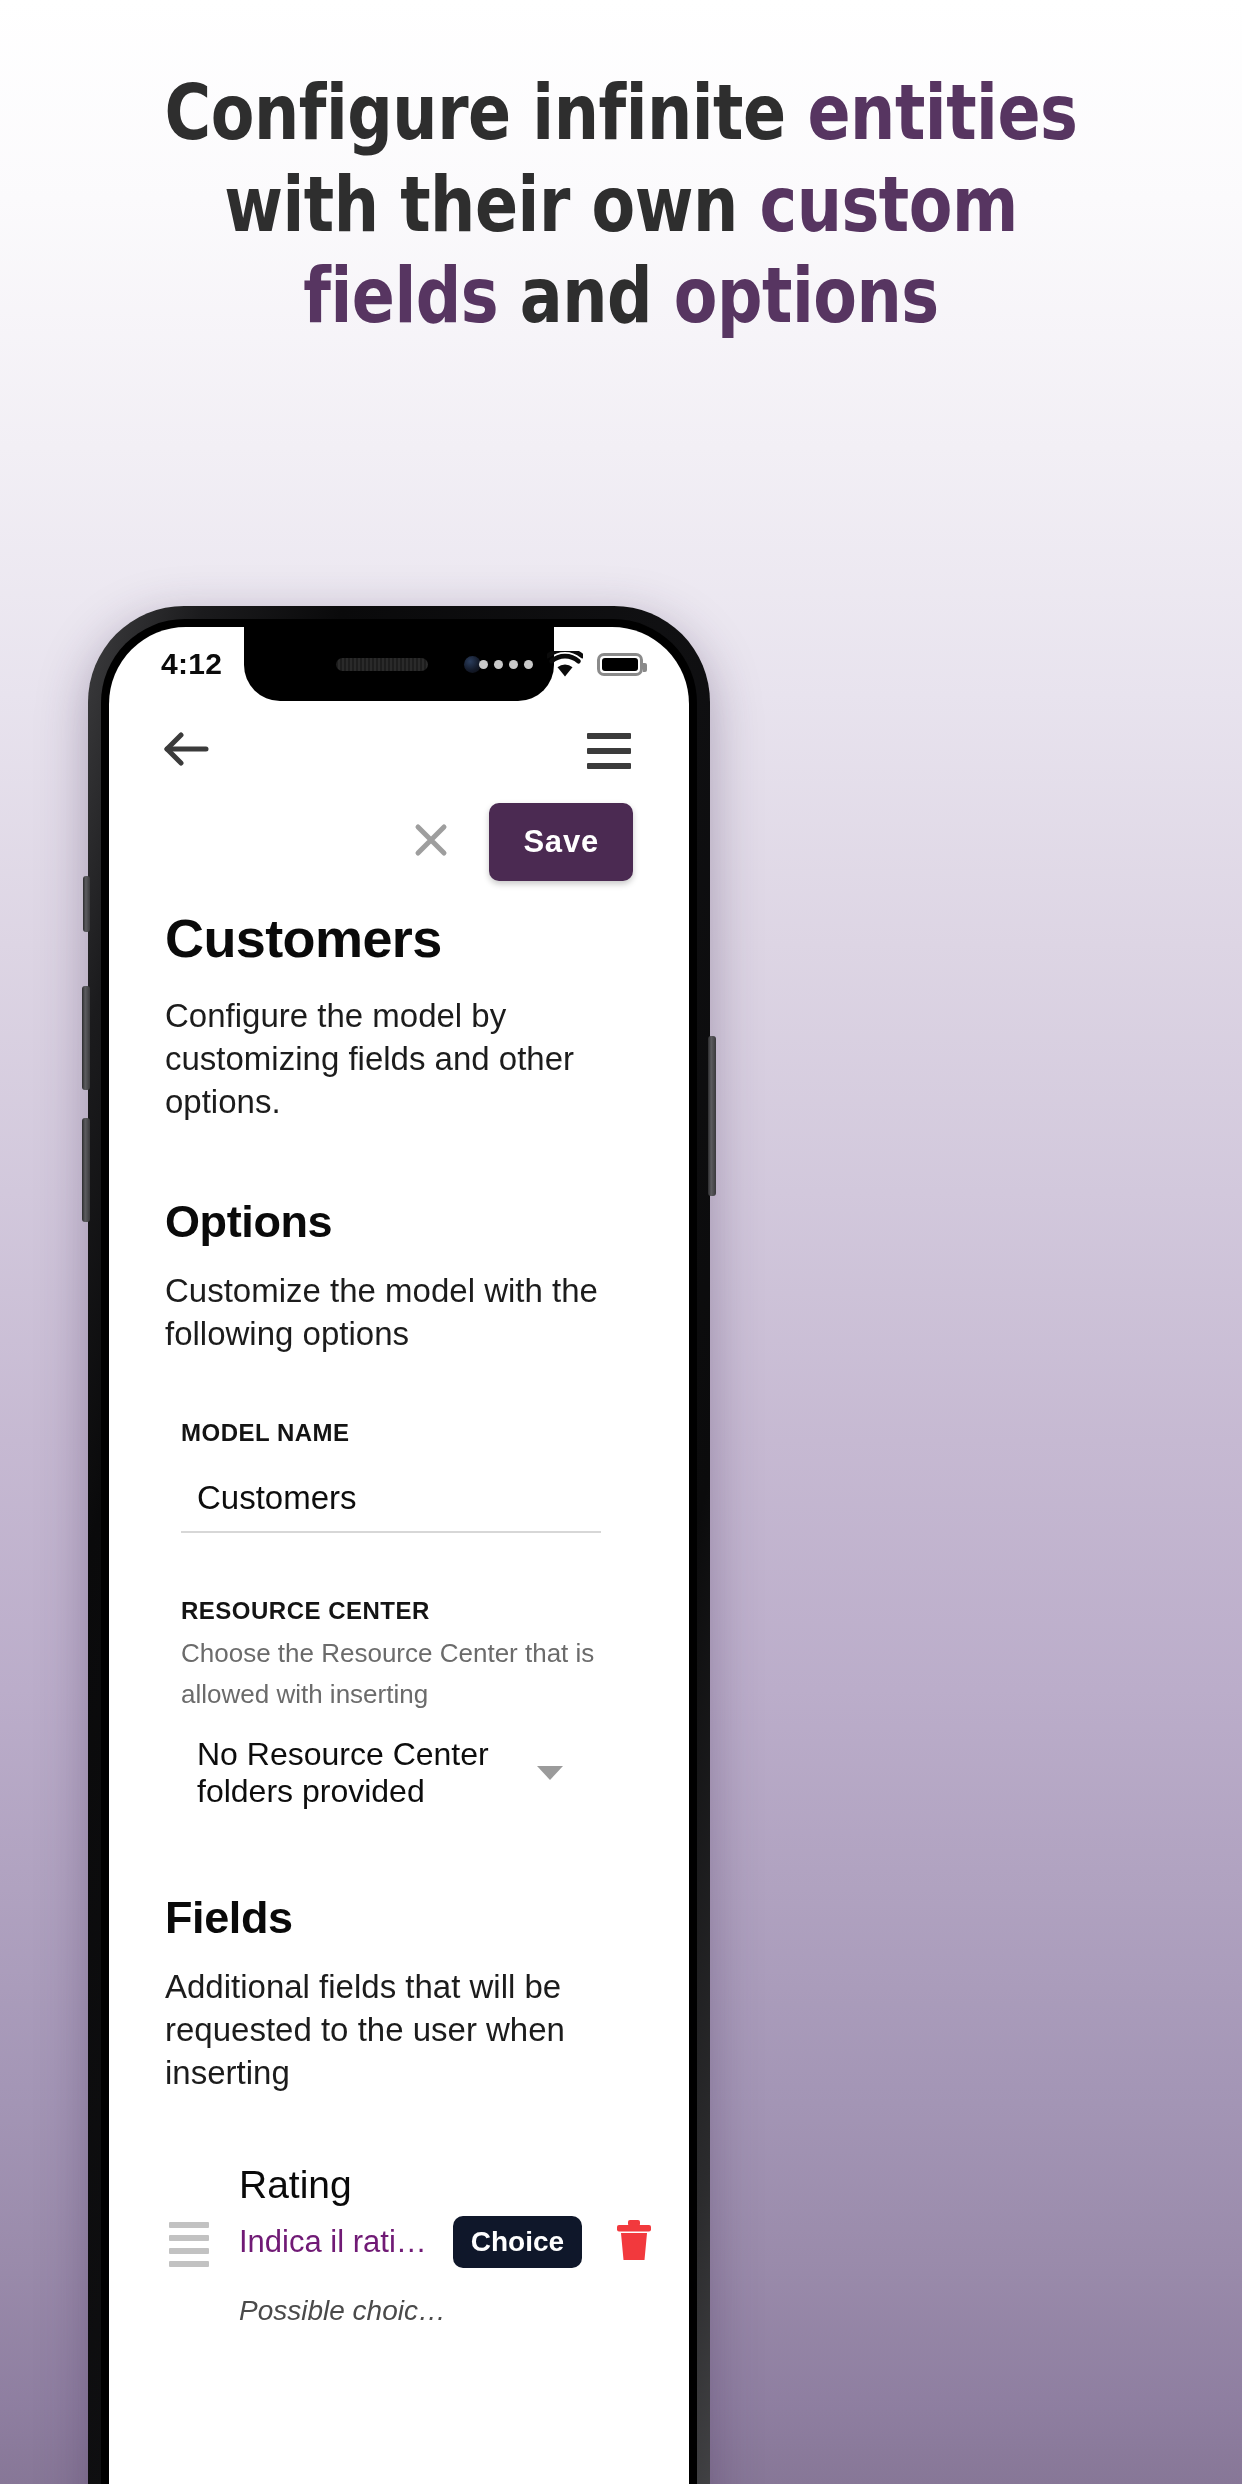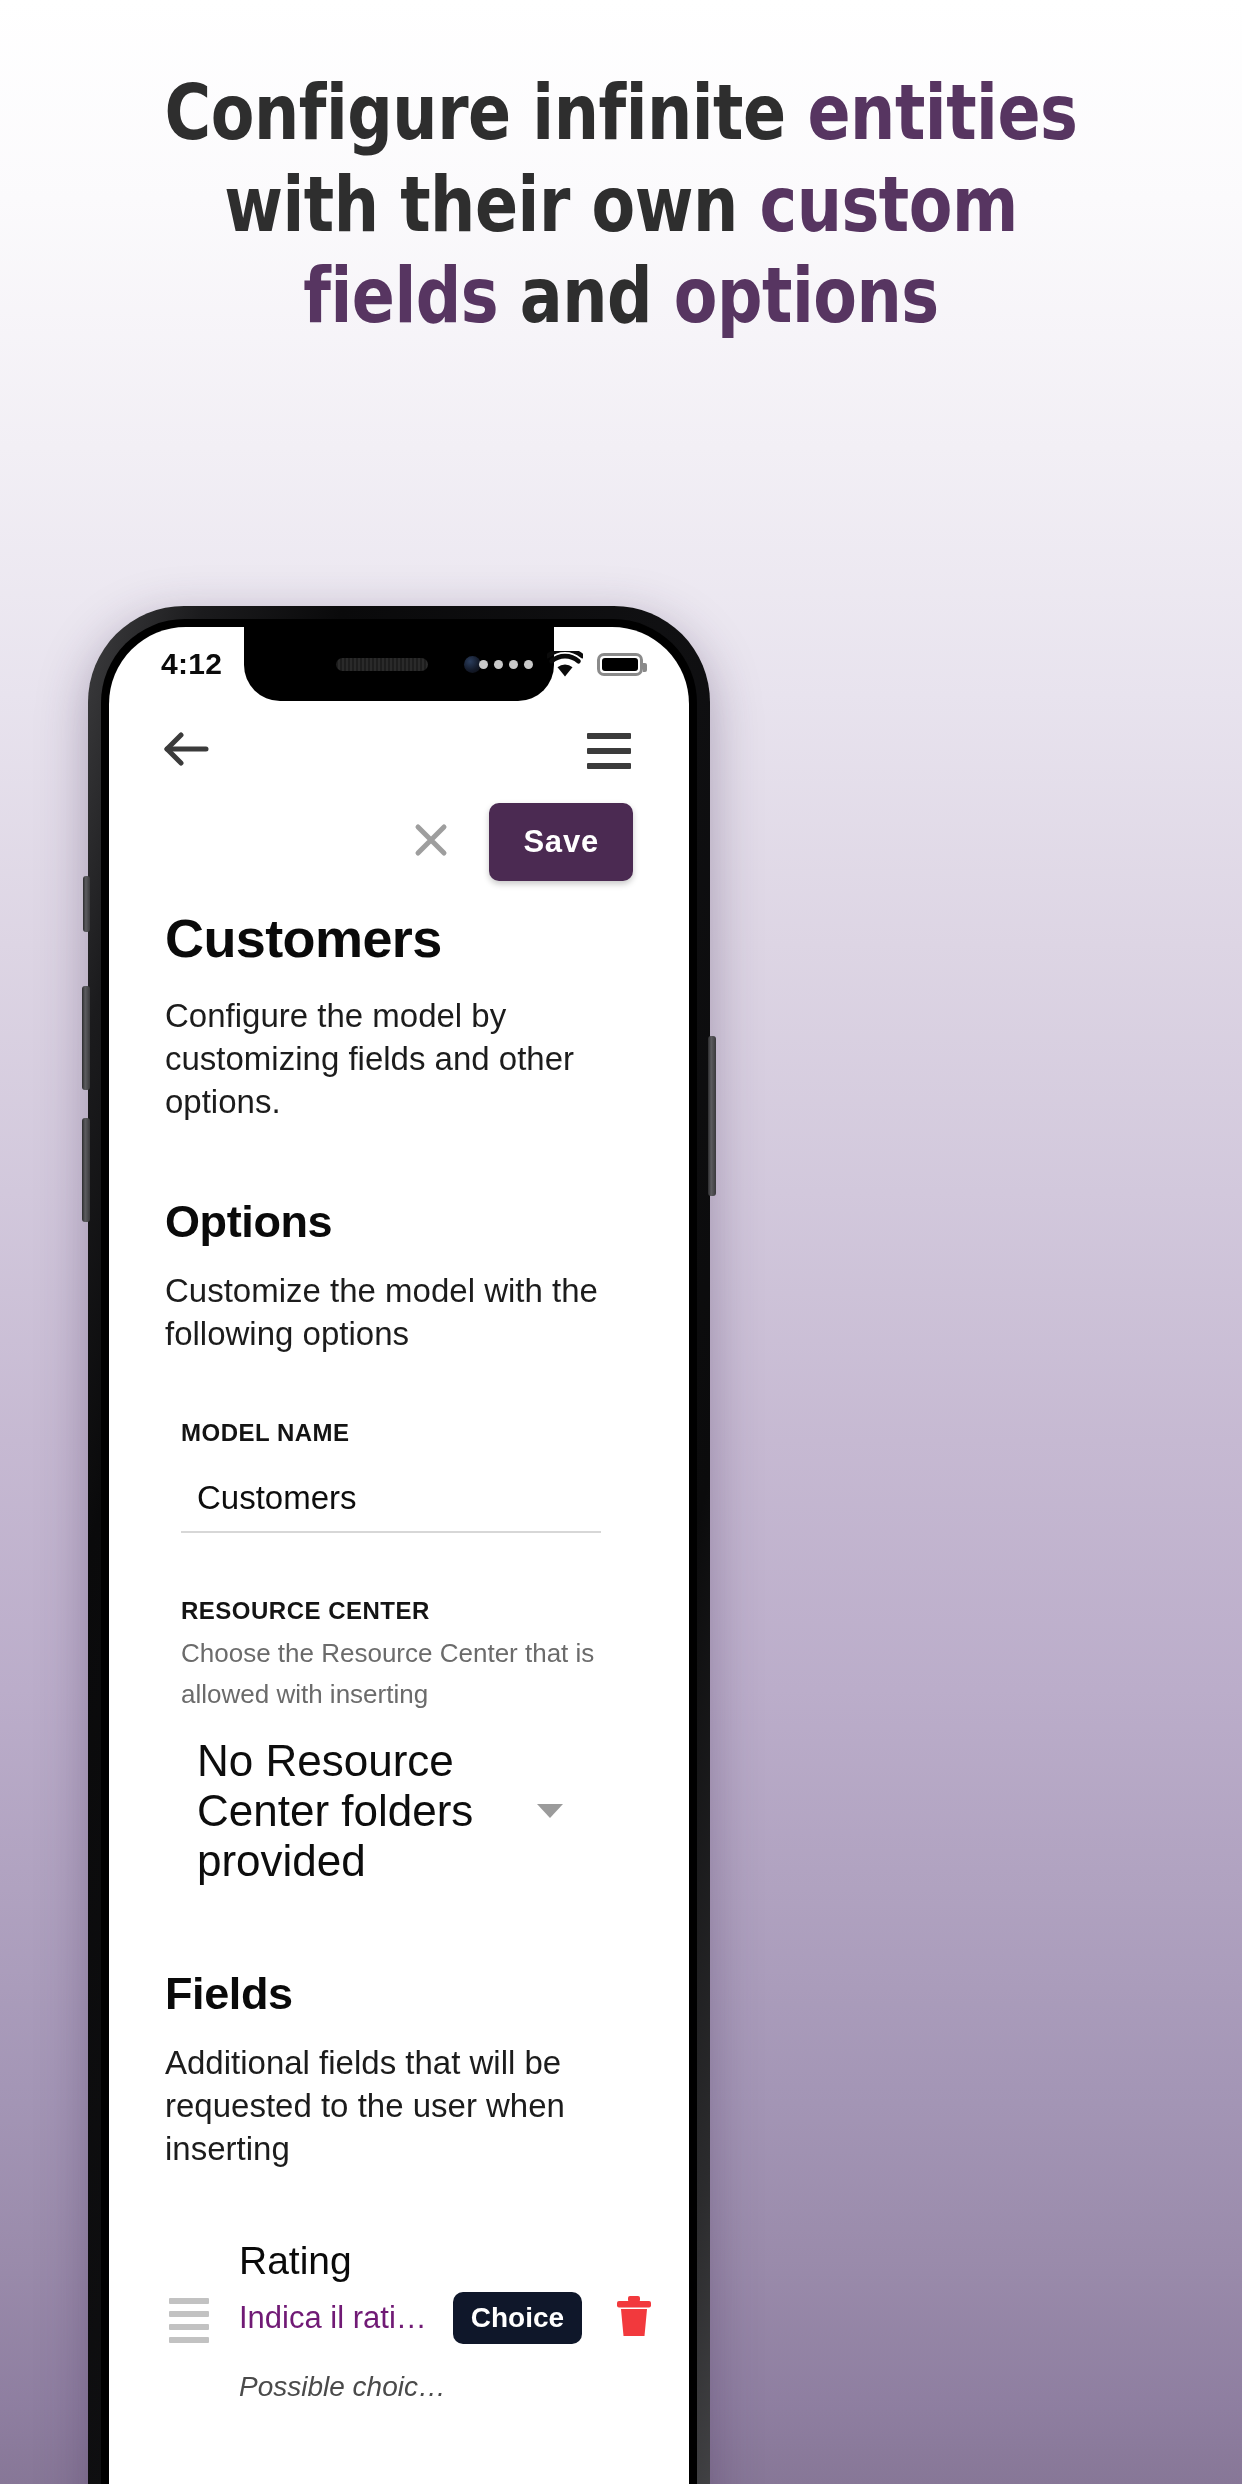--- a/index.html
+++ b/index.html
@@ -196,21 +196,21 @@
     font-size:33px; color:#0d0d0d; padding:20px 0 14px 16px;
     border-bottom:2px solid #d7d7d7;
     margin-top:12px;
   }
   .select-row{
     display:flex; align-items:center; justify-content:space-between;
     padding:16px 10px 10px 16px;
     margin-top:6px;
     cursor:pointer;
   }
-  .select-value{ font-size:44px; color:#0d0d0d;}
+  .select-value{ font-size:32px; color:#0d0d0d;}
   .caret{
     width:0;height:0;
     border-left:13px solid transparent;
     border-right:13px solid transparent;
     border-top:14px solid #9b9b9b;
     margin-right:28px;
   }
 
   
   .fields-list{ margin-top:58px; }

